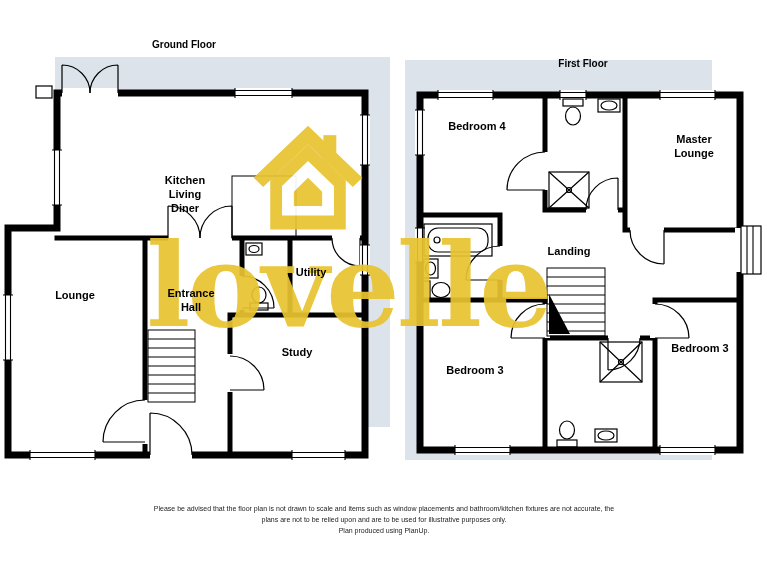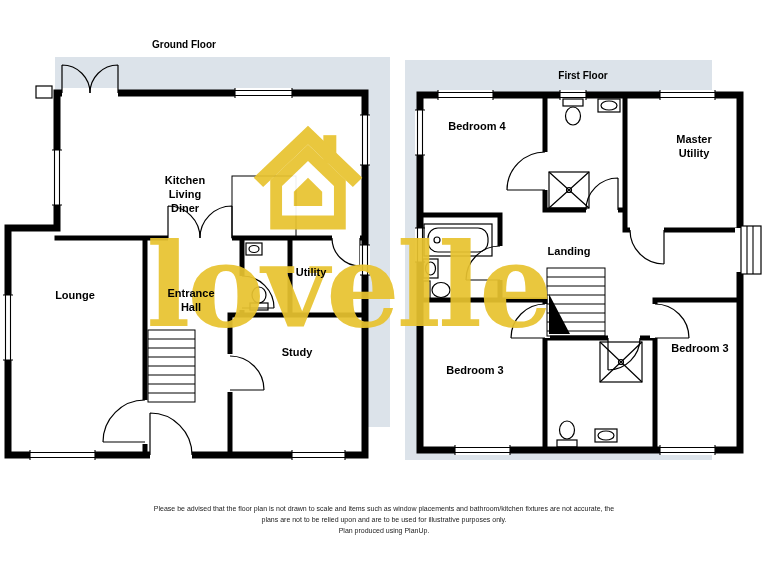--- a/index.html
+++ b/index.html
@@ -184,34 +184,34 @@
         <path d="M50 4 L4 48 L12 56 L50 20 L88 56 L96 48 Z"></path>
         <path d="M18 50 L50 20 L82 50 V 92 H 18 Z"></path>
       </g>
       <path d="M50 34 L28 55 V 80 H 72 V 55 Z" fill="#ffffff"></path>
       <path d="M50 48 L38 60 V 72 H 62 V 60 Z" fill="#e8c330"></path>
     </svg>
     <div class="wm-text">lovelle</div>
   </div>
 
   <div class="label floor-title" style="left:184px;top:45px;">Ground Floor</div>
-  <div class="label floor-title" style="left:583px;top:76px;">First Floor</div>
+  <div class="label floor-title" style="left:583px;top:64px;">First Floor</div>
 
   <div class="label" style="left:185px;top:147px;margin-top:48px;">Kitchen
 Living
 Diner</div>
   <div class="label" style="left:75px;top:296px;">Lounge</div>
   <div class="label" style="left:191px;top:301px;">Entrance
 Hall</div>
   <div class="label" style="left:311px;top:273px;">Utility</div>
   <div class="label" style="left:297px;top:353px;">Study</div>
 
   <div class="label" style="left:477px;top:127px;">Bedroom 4</div>
   <div class="label" style="left:694px;top:147px;">Master
-Utility</div>
+Lounge</div>
   <div class="label" style="left:569px;top:252px;text-align:right;">Landing</div>
   <div class="label" style="left:475px;top:335px;margin-top:36px;">Bedroom 3</div>
   <div class="label" style="left:700px;top:349px;">Bedroom 3</div>
 
   <div class="disclaimer">Please be advised that the floor plan is not drawn to scale and items such as window placements and bathroom/kitchen fixtures are not accurate, the
 plans are not to be relied upon and are to be used for illustrative purposes only.
 Plan produced using PlanUp.</div>
 
 </div>
 

